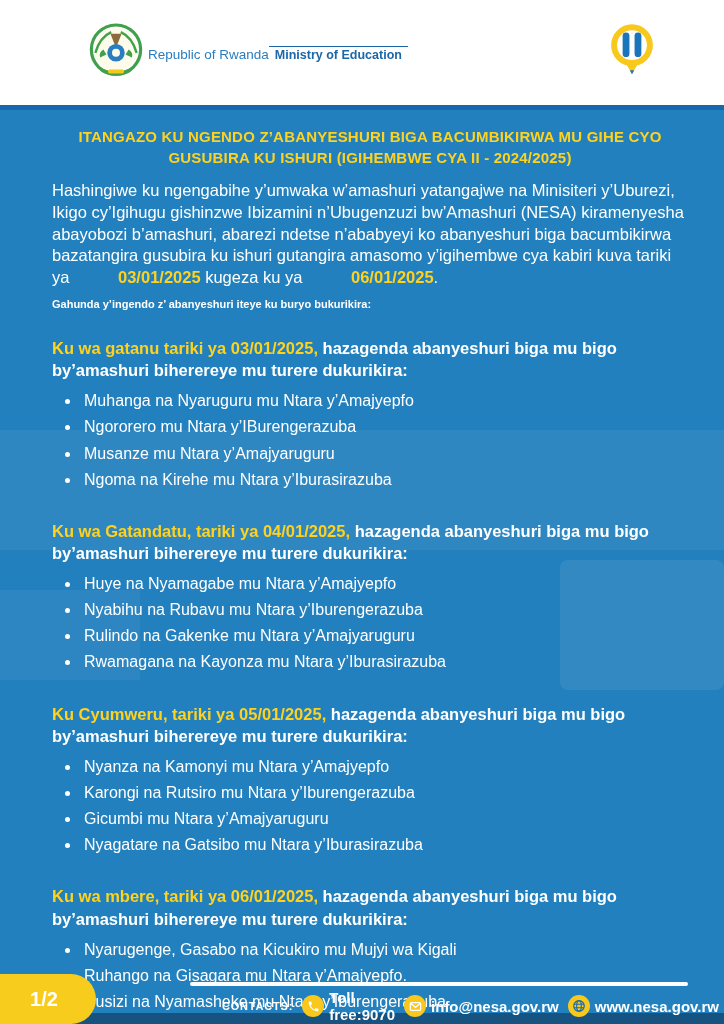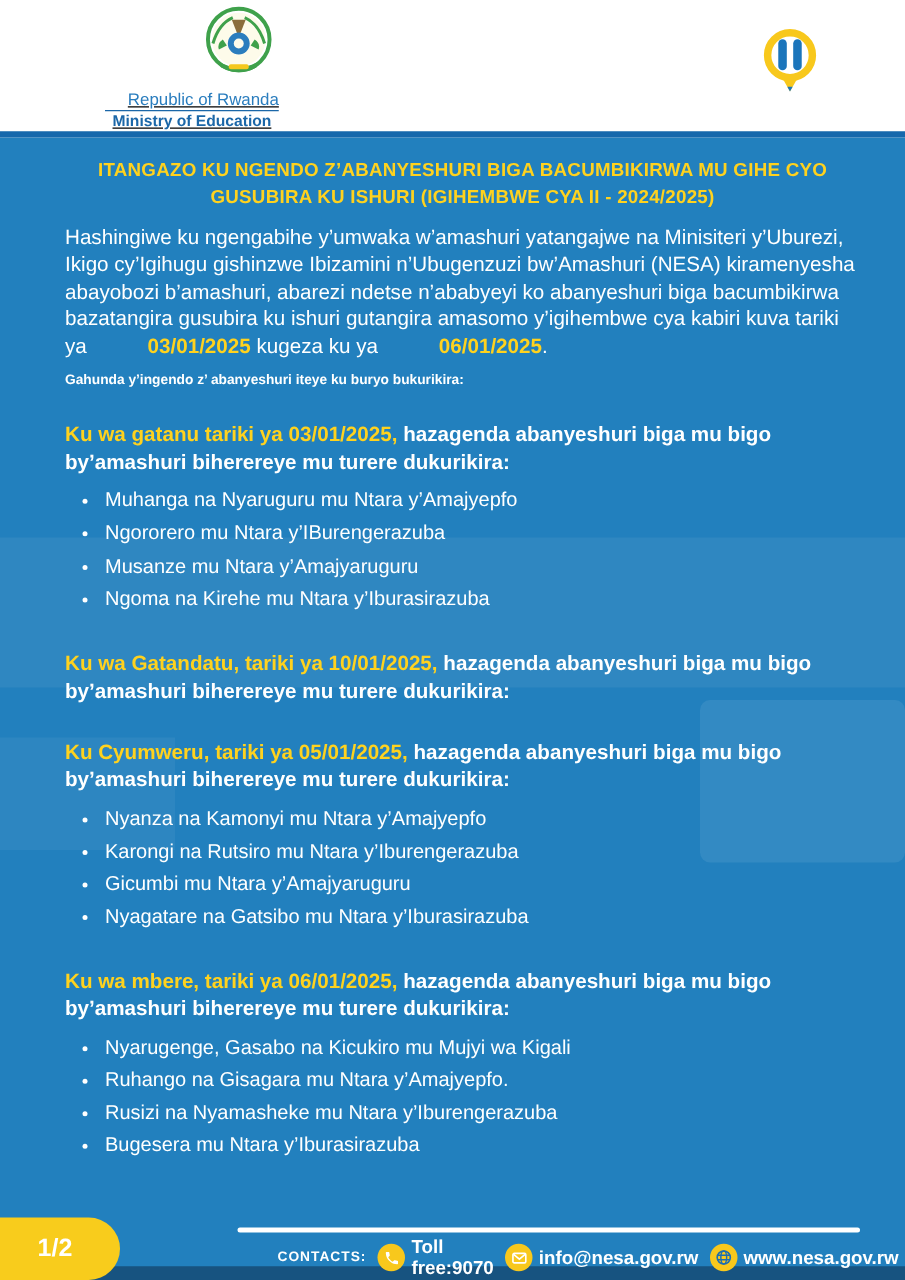--- a/index.html
+++ b/index.html
@@ -9,21 +9,21 @@
     background:#2280BE; overflow:hidden;
     font-family:"Liberation Sans", sans-serif;
   }
   
   .header {
     position:relative; height:110px; background:#ffffff;
     border-bottom:5px solid #1668AC;
     display:flex; align-items:center; justify-content:space-between;
     padding:6px 66px 4px 84px; z-index:3;
   }
-  .gov-block { display:flex; flex-direction:column; align-items:flex-end;text-decoration:underline; }
+  .gov-block { display:flex; flex-direction:row; align-items:center; }
   .gov-line1 { color:#2A7DBE; font-size:13.5px; margin-top:2px; }
   .gov-line2 { color:#1B67A8; font-size:12.5px; font-weight:bold; border-top:1.5px solid #1B67A8; padding:1px 6px 0; margin-top:1px; }
   .nesa-block { display:flex; flex-direction:column; align-items:center; }
   .nesa-row { display:flex; align-items:center; margin-top:1px; }
   .nesa-acronym { color:#1B75BB; font-size:27px; font-weight:bold; letter-spacing:1px; }
   .nesa-divider { width:2.5px; height:26px; background:#F5C81C; margin:0 5px 0 7px; }
   .nesa-fullname { color:#1B75BB; font-size:5.6px; font-weight:bold; line-height:1.45; letter-spacing:0.3px; }
   
   .bg-photo { position:absolute; background:#ffffff; opacity:0.06; pointer-events:none; }
   .bg-photo.b1 { left:0; top:430px; width:724px; height:120px; }
@@ -115,21 +115,27 @@
       <div class="section-heading"><span class="section-lead">Ku wa gatanu tariki ya 03/01/2025,</span><span> hazagenda abanyeshuri biga mu bigo by’amashuri biherereye mu turere dukurikira:</span></div>
       <ul class="bullets">
         <li>Muhanga na Nyaruguru mu Ntara y’Amajyepfo</li>
         <li>Ngororero  mu Ntara y’IBurengerazuba</li>
         <li>Musanze  mu Ntara y’Amajyaruguru</li>
         <li>Ngoma na Kirehe mu Ntara y’Iburasirazuba</li>
       </ul>
     </div>
 
     <div class="section">
-      <div class="section-heading"><span class="section-lead">Ku wa Gatandatu, tariki ya 10/01/2025,</span><span> hazagenda abanyeshuri biga mu bigo by’amashuri biherereye mu turere dukurikira:</span></div>
+      <div class="section-heading"><span class="section-lead">Ku wa Gatandatu, tariki ya 04/01/2025,</span><span> hazagenda abanyeshuri biga mu bigo by’amashuri biherereye mu turere dukurikira:</span></div>
+      <ul class="bullets">
+        <li>Huye  na Nyamagabe mu Ntara y’Amajyepfo</li>
+        <li>Nyabihu na  Rubavu mu Ntara y’Iburengerazuba</li>
+        <li>Rulindo na Gakenke mu Ntara y’Amajyaruguru</li>
+        <li>Rwamagana na Kayonza mu Ntara y’Iburasirazuba</li>
+      </ul>
     </div>
 
     <div class="section">
       <div class="section-heading"><span class="section-lead">Ku Cyumweru, tariki ya 05/01/2025,</span><span> hazagenda abanyeshuri biga mu bigo by’amashuri biherereye mu turere dukurikira:</span></div>
       <ul class="bullets">
         <li>Nyanza na Kamonyi mu Ntara y’Amajyepfo</li>
         <li>Karongi na Rutsiro mu Ntara y’Iburengerazuba</li>
         <li>Gicumbi  mu Ntara y’Amajyaruguru</li>
         <li>Nyagatare na Gatsibo mu Ntara y’Iburasirazuba</li>
       </ul>

